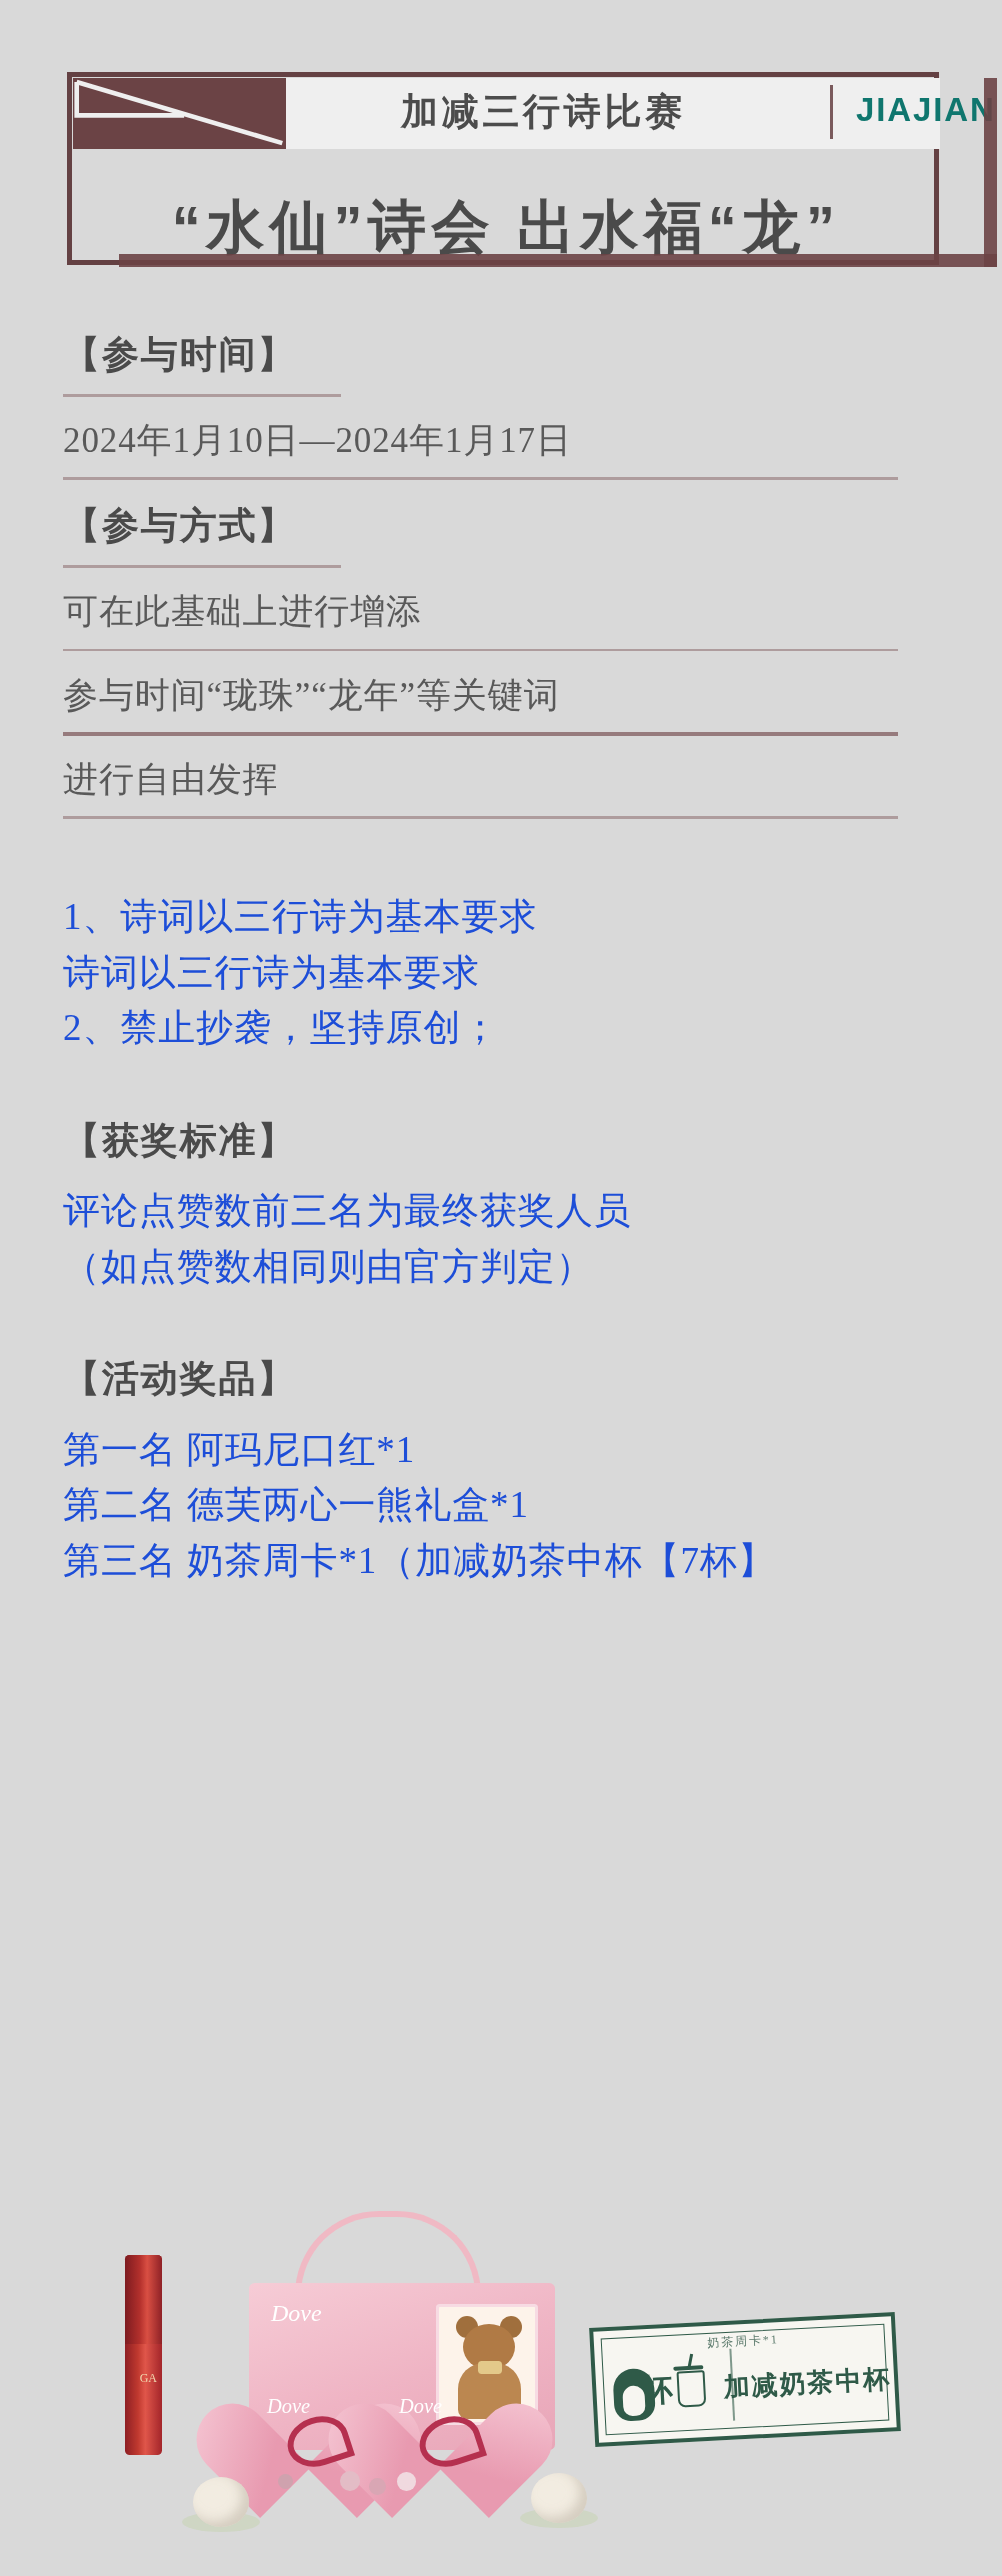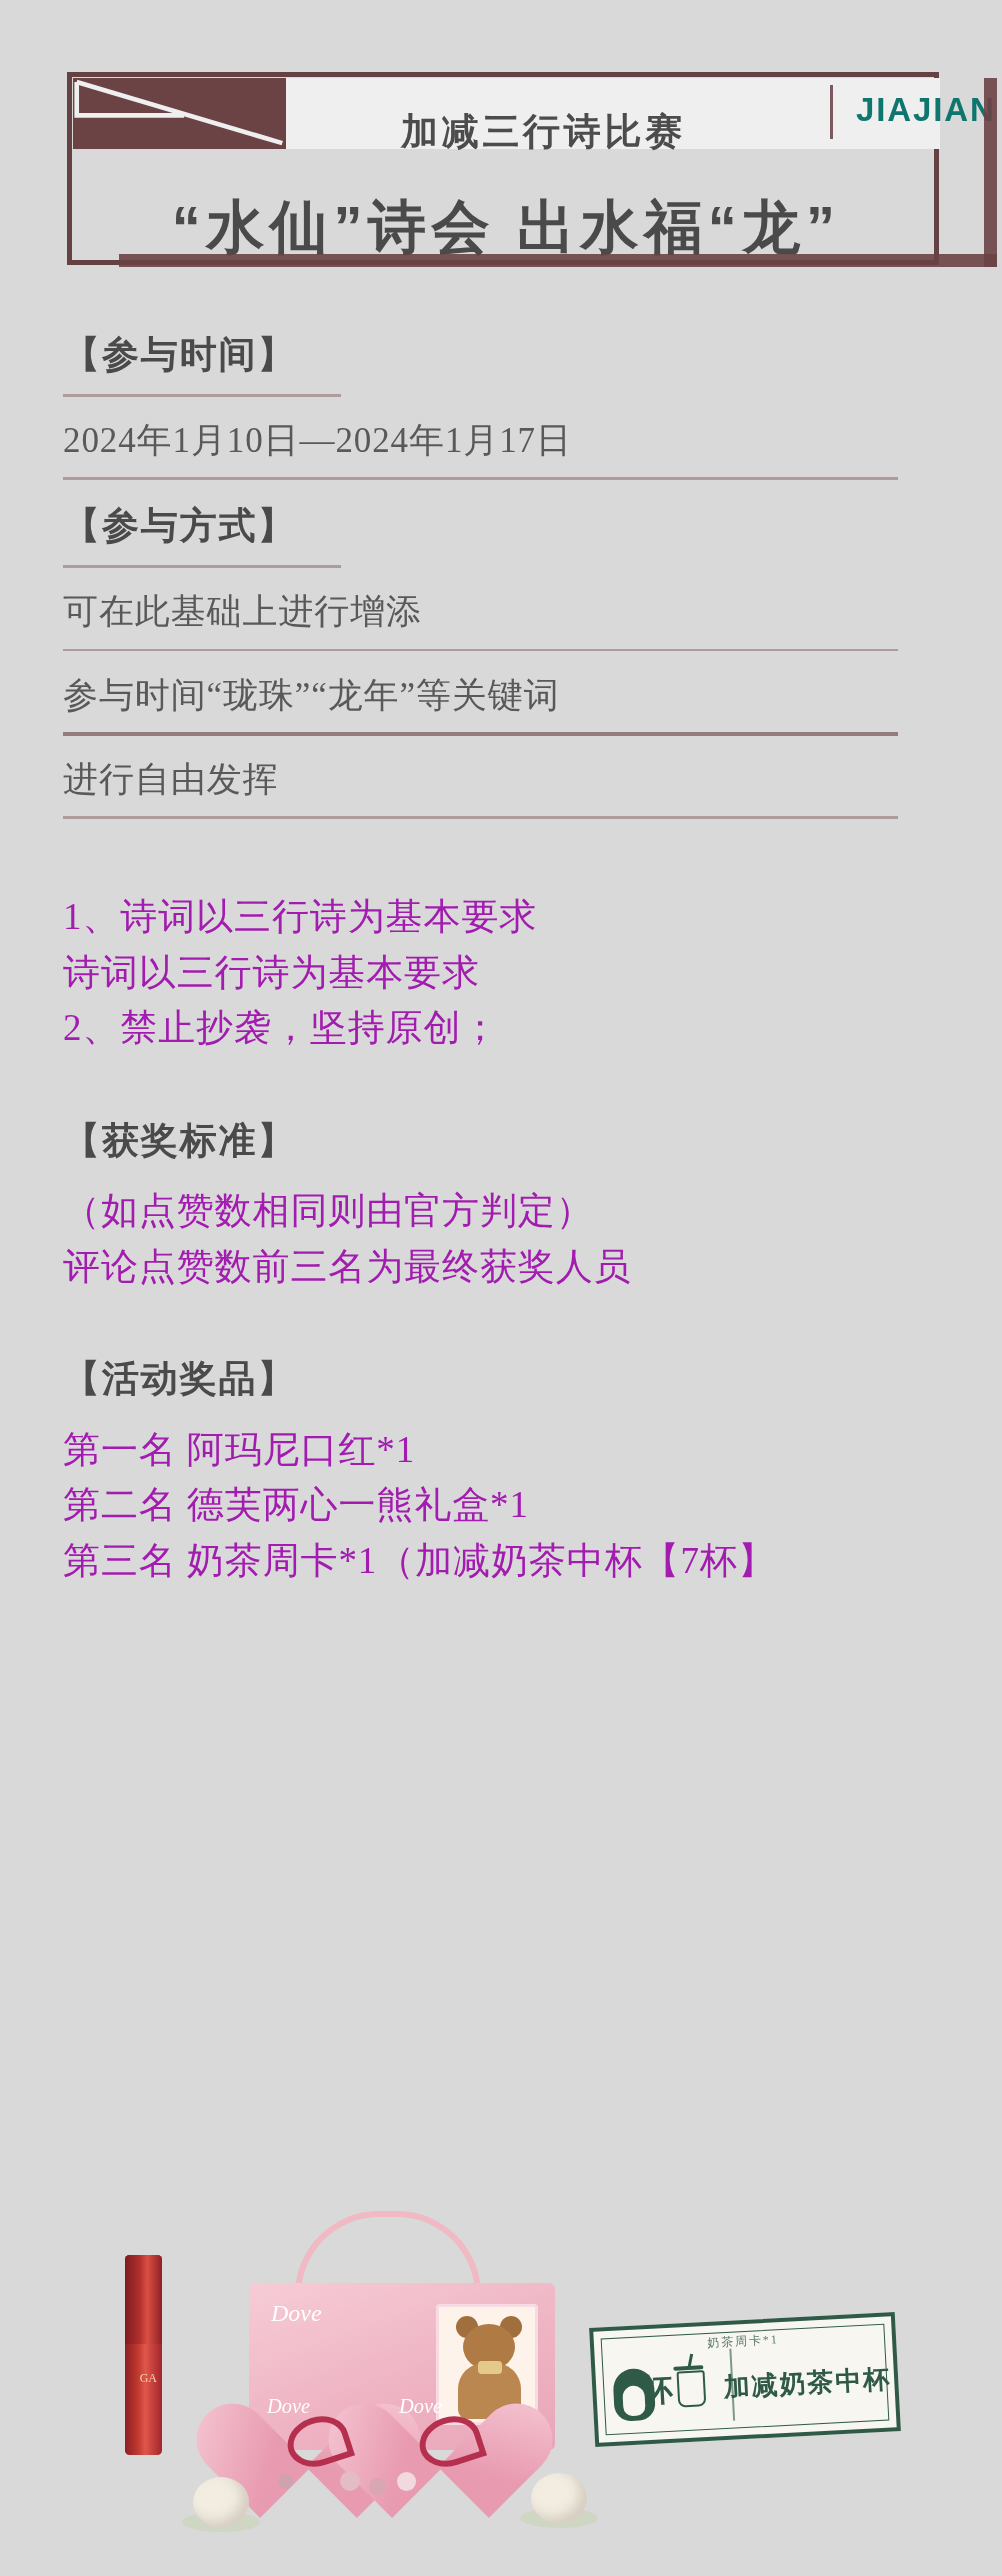--- a/index.html
+++ b/index.html
@@ -69,21 +69,20 @@
   .header-title-cn {
     position: absolute;
     left: 334px;
     top: 15px;
     font-size: 37px;
     letter-spacing: 3.7px;
     color: #4c4c4c;
     font-family: Liberation Serif, serif;
     font-weight: 600;
     white-space: nowrap;
-    margin-top: 20px;
   }
   .header-divider {
     position: absolute;
     left: 763px;
     top: 13px;
     width: 2.8px;
     height: 54px;
     background: #7a5a5c;
   }
   .header-brand {
@@ -166,21 +165,21 @@
   .line {
     font-size: 35px;
     line-height: 1.35;
     color: #595959;
     letter-spacing: 0.9px;
     white-space: nowrap;
   }
   .line-big {
     font-size: 37px;
     line-height: 1.5;
-    color: #a21caf;
+    color: #1d4ed8;
     letter-spacing: 0.9px;
     white-space: nowrap;
   }
   .gap-s { height: 16.7px; }
   .gap-m { height: 33px; }
   .gap-l { height: 59px; }
 
   
   .prizes {
     position: absolute;
@@ -544,22 +543,22 @@
       <div class="line-big">1、诗词以三行诗为基本要求</div>
       <div class="line-big">诗词以三行诗为基本要求</div>
       <div class="line-big">2、禁止抄袭，坚持原创；</div>
     </div>
 
     <div class="gap-l"></div>
 
     <div class="block">
       <div class="sec-title">【获奖标准】</div>
       <div class="gap-s"></div>
+      <div class="line-big">评论点赞数前三名为最终获奖人员</div>
       <div class="line-big">（如点赞数相同则由官方判定）</div>
-      <div class="line-big">评论点赞数前三名为最终获奖人员</div>
     </div>
 
     <div class="gap-l"></div>
 
     <div class="block">
       <div class="sec-title">【活动奖品】</div>
       <div class="gap-s"></div>
       <div class="line-big">第一名  阿玛尼口红*1</div>
       <div class="line-big">第二名  德芙两心一熊礼盒*1</div>
       <div class="line-big">第三名  奶茶周卡*1（加减奶茶中杯【7杯】</div>

